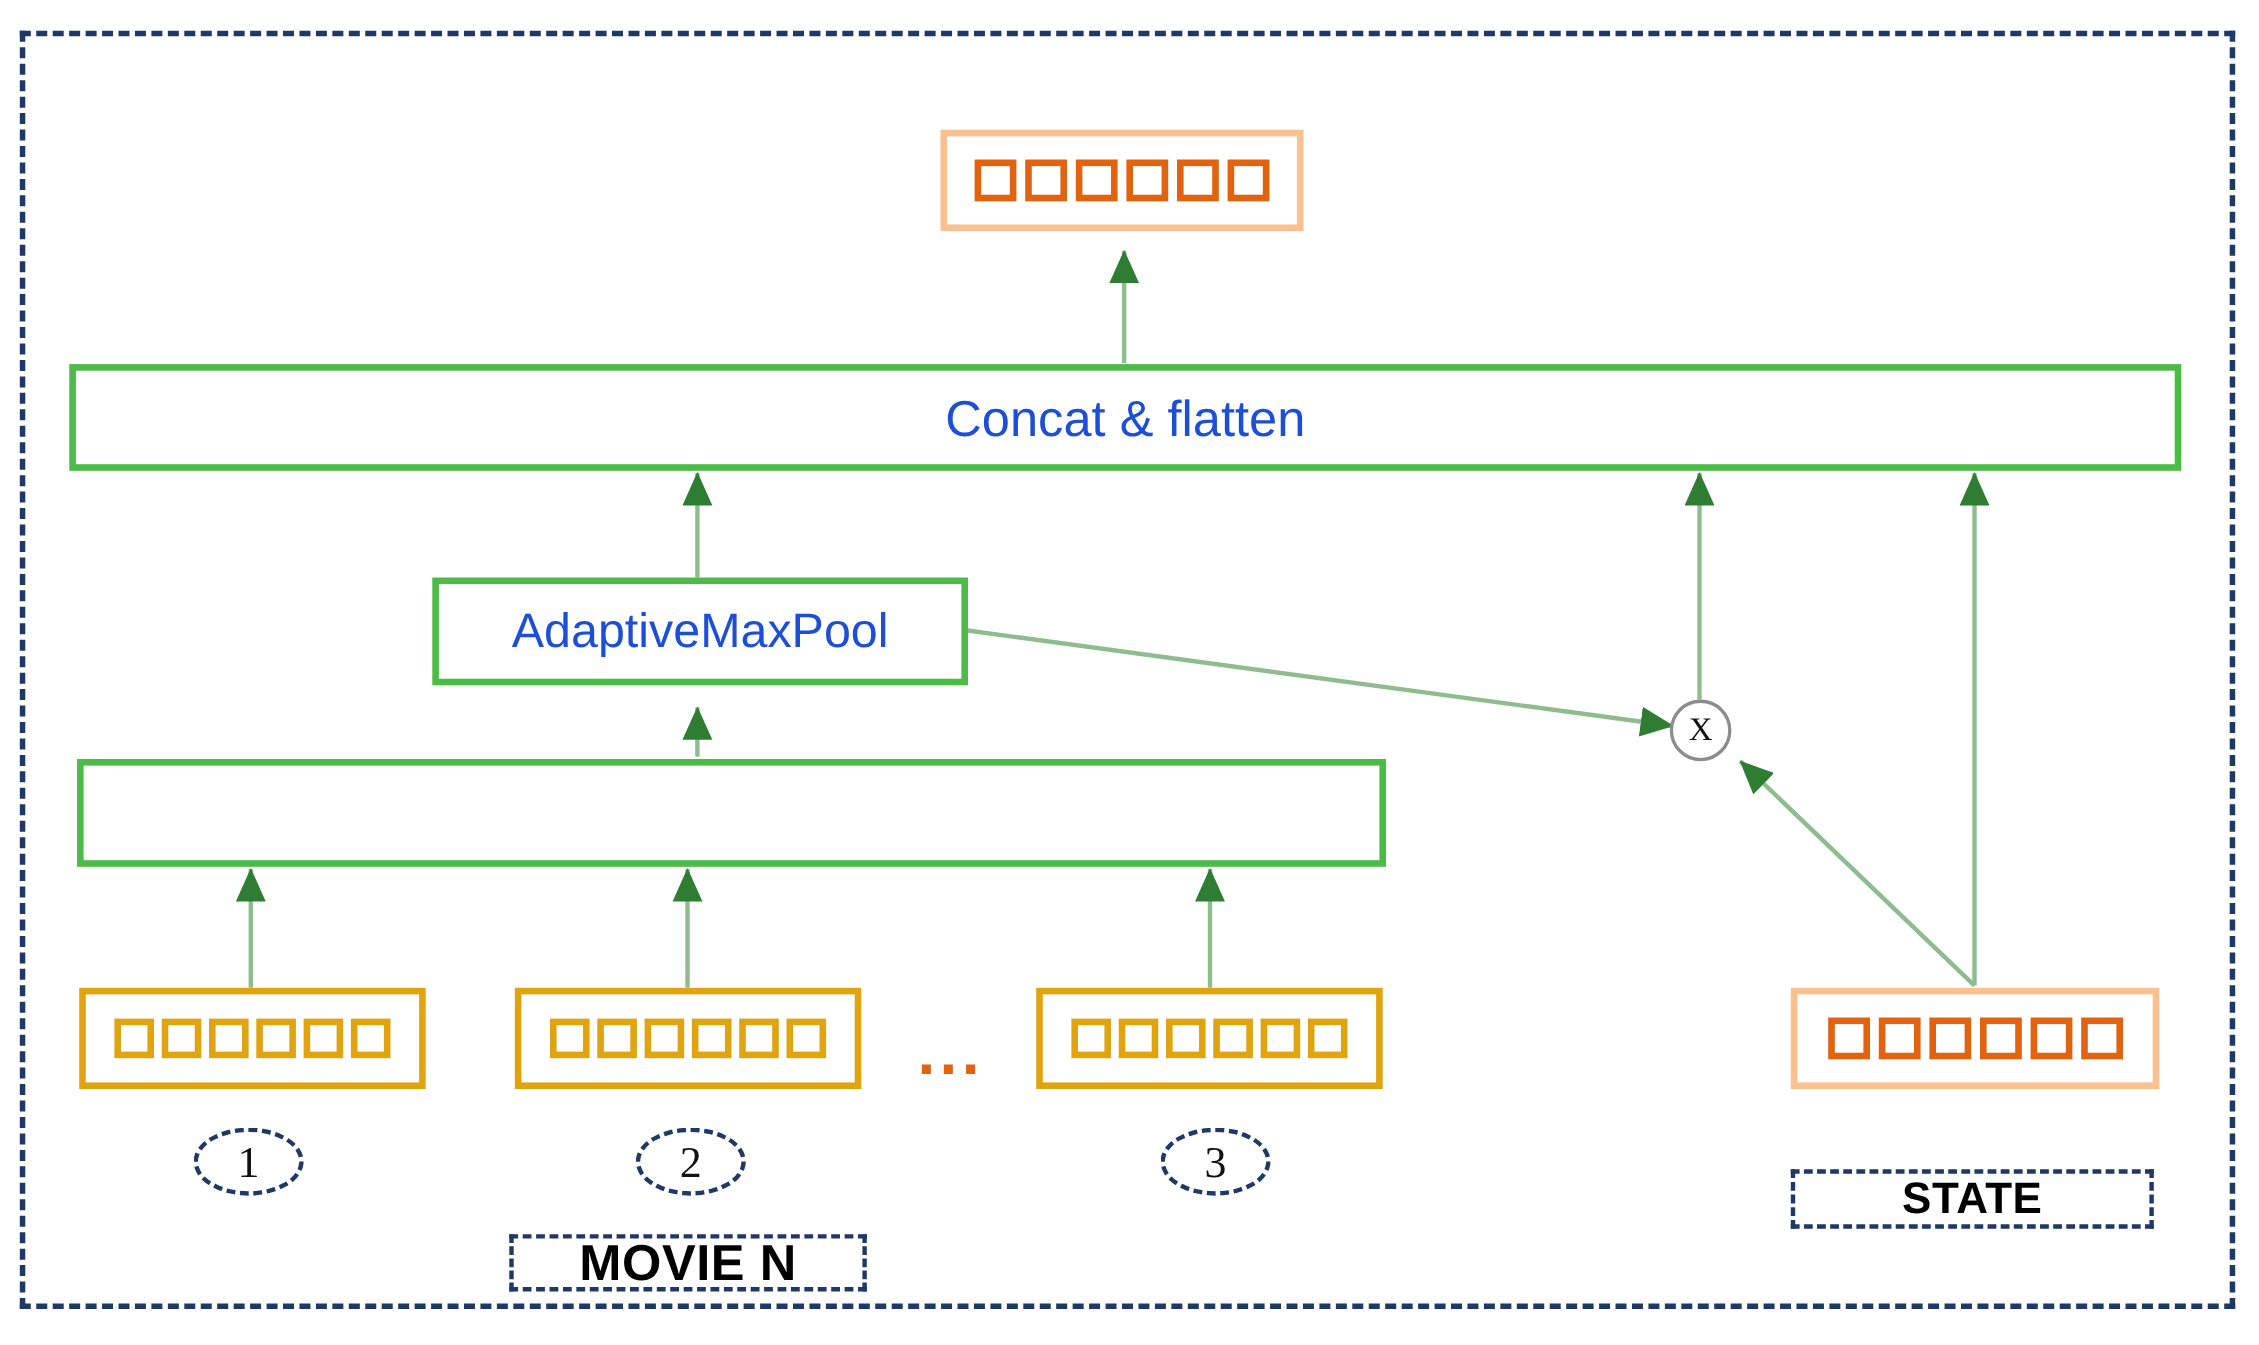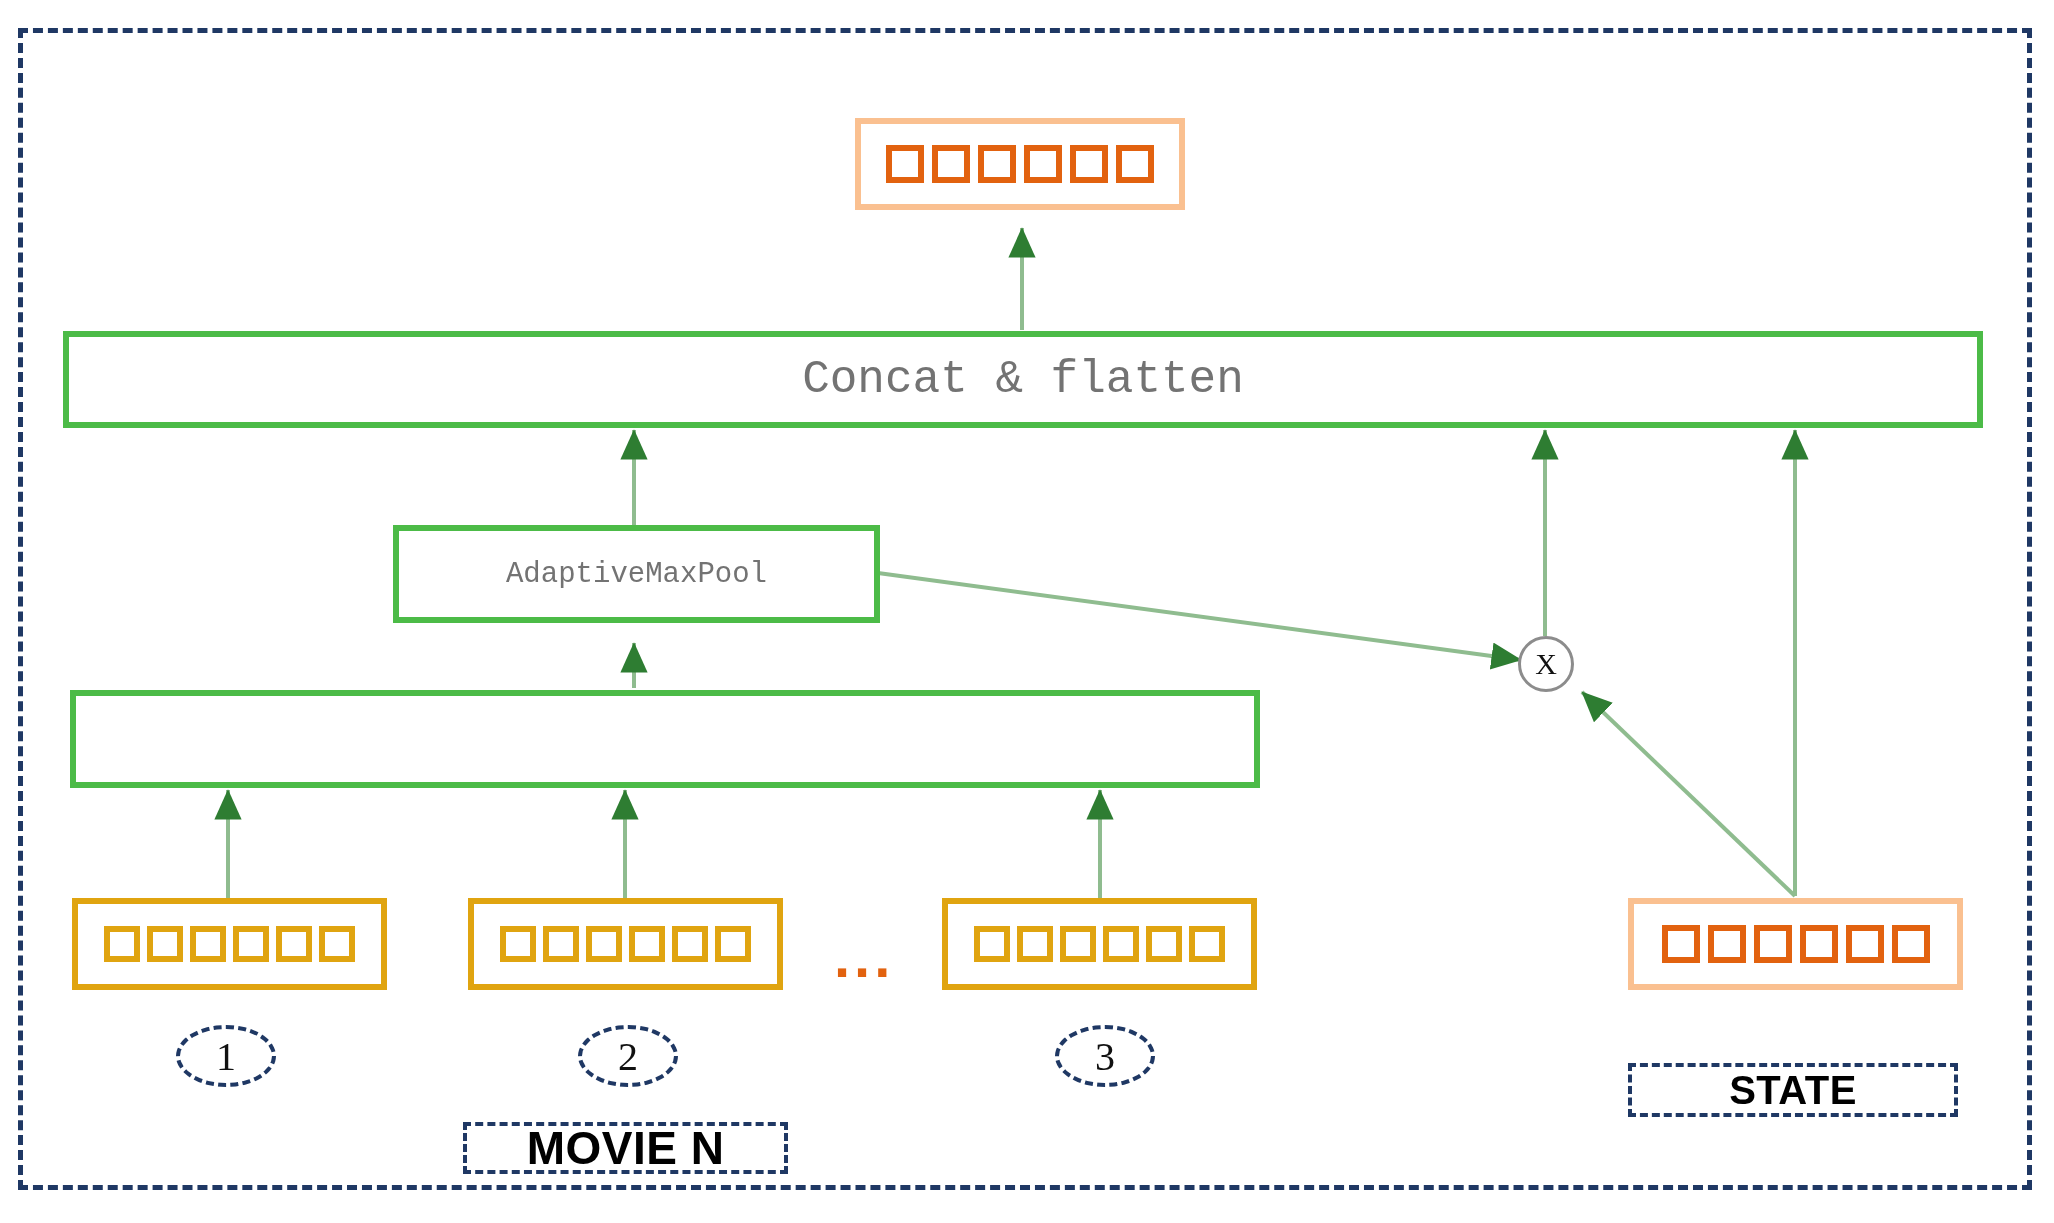--- a/index.html
+++ b/index.html
@@ -31,22 +31,22 @@
   .strip.state .cell,.strip.user .cell{border:6px solid #e2620f;}
 
   .strip.movie{border:6px solid #e0a410;}
   .strip.movie .cell{border:6px solid #e0a410;}
 
   
   .green-bar{
     position:absolute;box-sizing:border-box;border:6px solid #4cbb47;background:#fff;
     display:flex;align-items:center;justify-content:center;
   }
-  .bar-label{color:#737373;font-size:46px;font-family:Liberation Mono, monospace;white-space:nowrap;}
-  .bar-label.small{font-size:29px;}
+  .bar-label{color:#1d4ed8;font-size:46px;font-family:Liberation Sans, sans-serif;white-space:nowrap;}
+  .bar-label.small{font-size:44px;}
 
   
   .num-ellipse{
     position:absolute;border:4px dashed #1f3864;border-radius:50%;
     box-sizing:border-box;background:#fff;
     display:flex;align-items:center;justify-content:center;
     font-size:40px;color:#111;font-family:"Liberation Serif",serif;
   }
 
   

